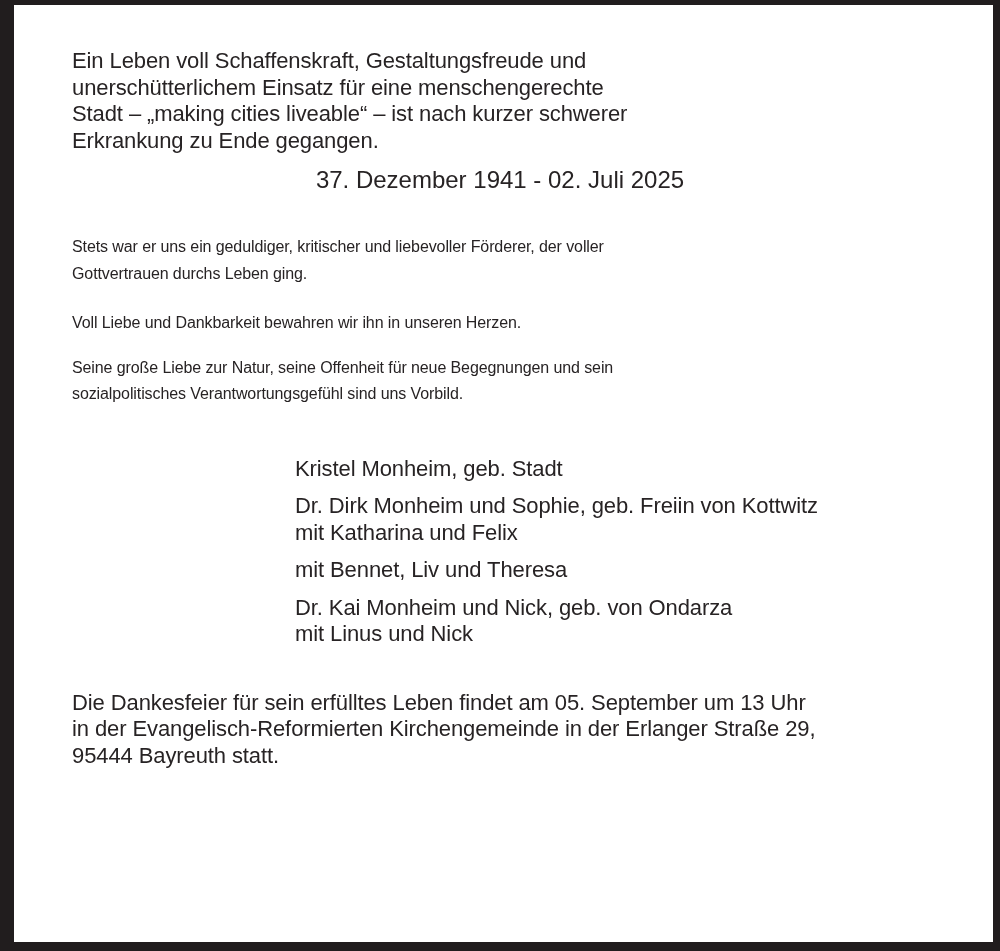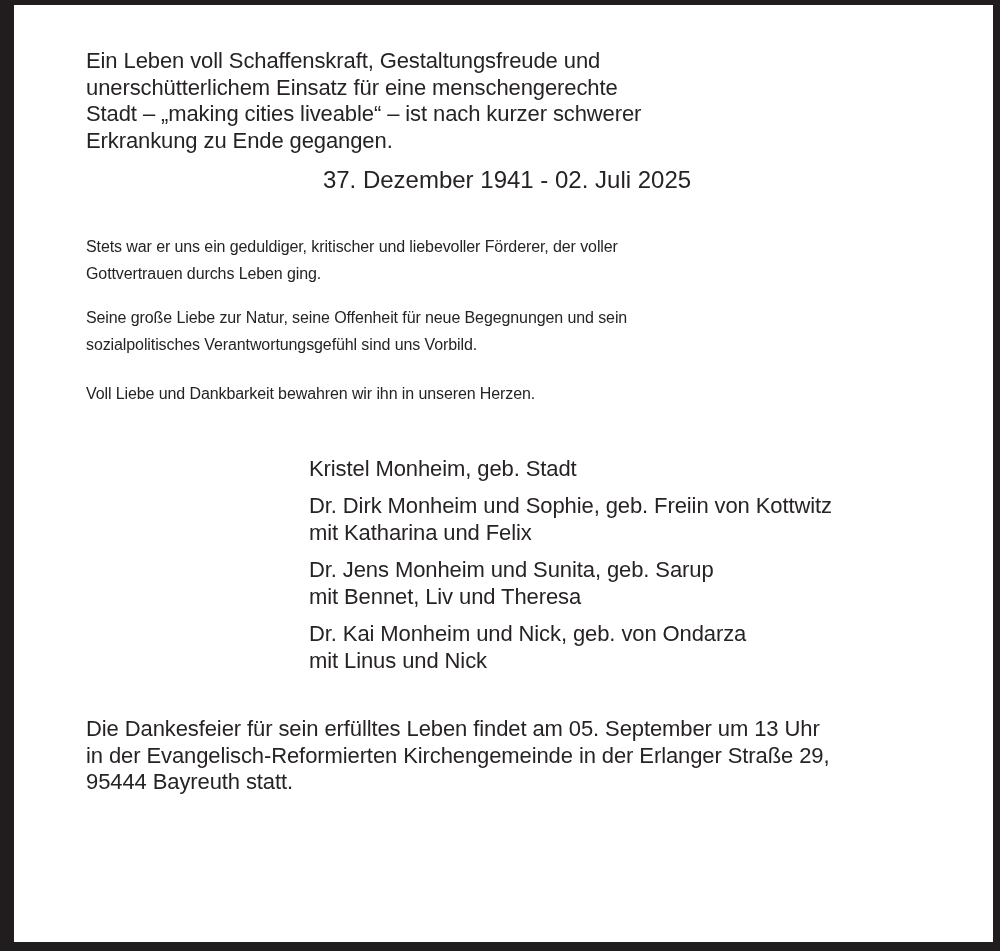--- a/index.html
+++ b/index.html
@@ -15,21 +15,20 @@
     overflow: hidden;
   }
   .sheet {
     position: absolute;
     left: 14px;
     top: 5px;
     right: 7px;
     bottom: 9px;
     background: var(--paper-color, #ffffff);
     overflow: hidden;
-    padding-left: 14px;
   }
   .content {
     padding: 43px 65px 0 58px;
     color: var(--ink-color, #272324);
   }
   .line {
     display: block;
     white-space: nowrap;
   }
   .intro {
@@ -95,39 +94,38 @@
     </p>
 
 
     <div class="dates">37. Dezember 1941 - 02. Juli 2025</div>
 
     <p class="para para-1">
       <span class="line">Stets war er uns ein geduldiger, kritischer und liebevoller Förderer, der voller</span>
       <span class="line">Gottvertrauen durchs Leben ging.</span>
     </p>
 
+    <p class="para para-3">
+      <span class="line">Voll Liebe und Dankbarkeit bewahren wir ihn in unseren Herzen.</span>
+    </p>
+
     <p class="para para-2">
       <span class="line">Seine große Liebe zur Natur, seine Offenheit für neue Begegnungen und sein</span>
       <span class="line">sozialpolitisches Verantwortungsgefühl sind uns Vorbild.</span>
-    </p>
-
-    <p class="para para-3">
-      <span class="line">Voll Liebe und Dankbarkeit bewahren wir ihn in unseren Herzen.</span>
     </p>
 
     <div class="family">
       <p class="family-entry">
         <span class="line">Kristel Monheim, geb. Stadt</span>
       </p>
       <p class="family-entry">
         <span class="line">Dr. Dirk Monheim und Sophie, geb. Freiin von Kottwitz</span>
         <span class="line">mit Katharina und Felix</span>
       </p>
       <p class="family-entry">
-        <span class="line">Dr. Jens Monheim und Sunita, geb. Sarup</span>
         <span class="line">mit Bennet, Liv und Theresa</span>
       </p>
       <p class="family-entry">
         <span class="line">Dr. Kai Monheim und Nick, geb. von Ondarza</span>
         <span class="line">mit Linus und Nick</span>
       </p>
     </div>
 
     <p class="closing">
       <span class="line">Die Dankesfeier für sein erfülltes Leben findet am 05. September um 13 Uhr</span>

